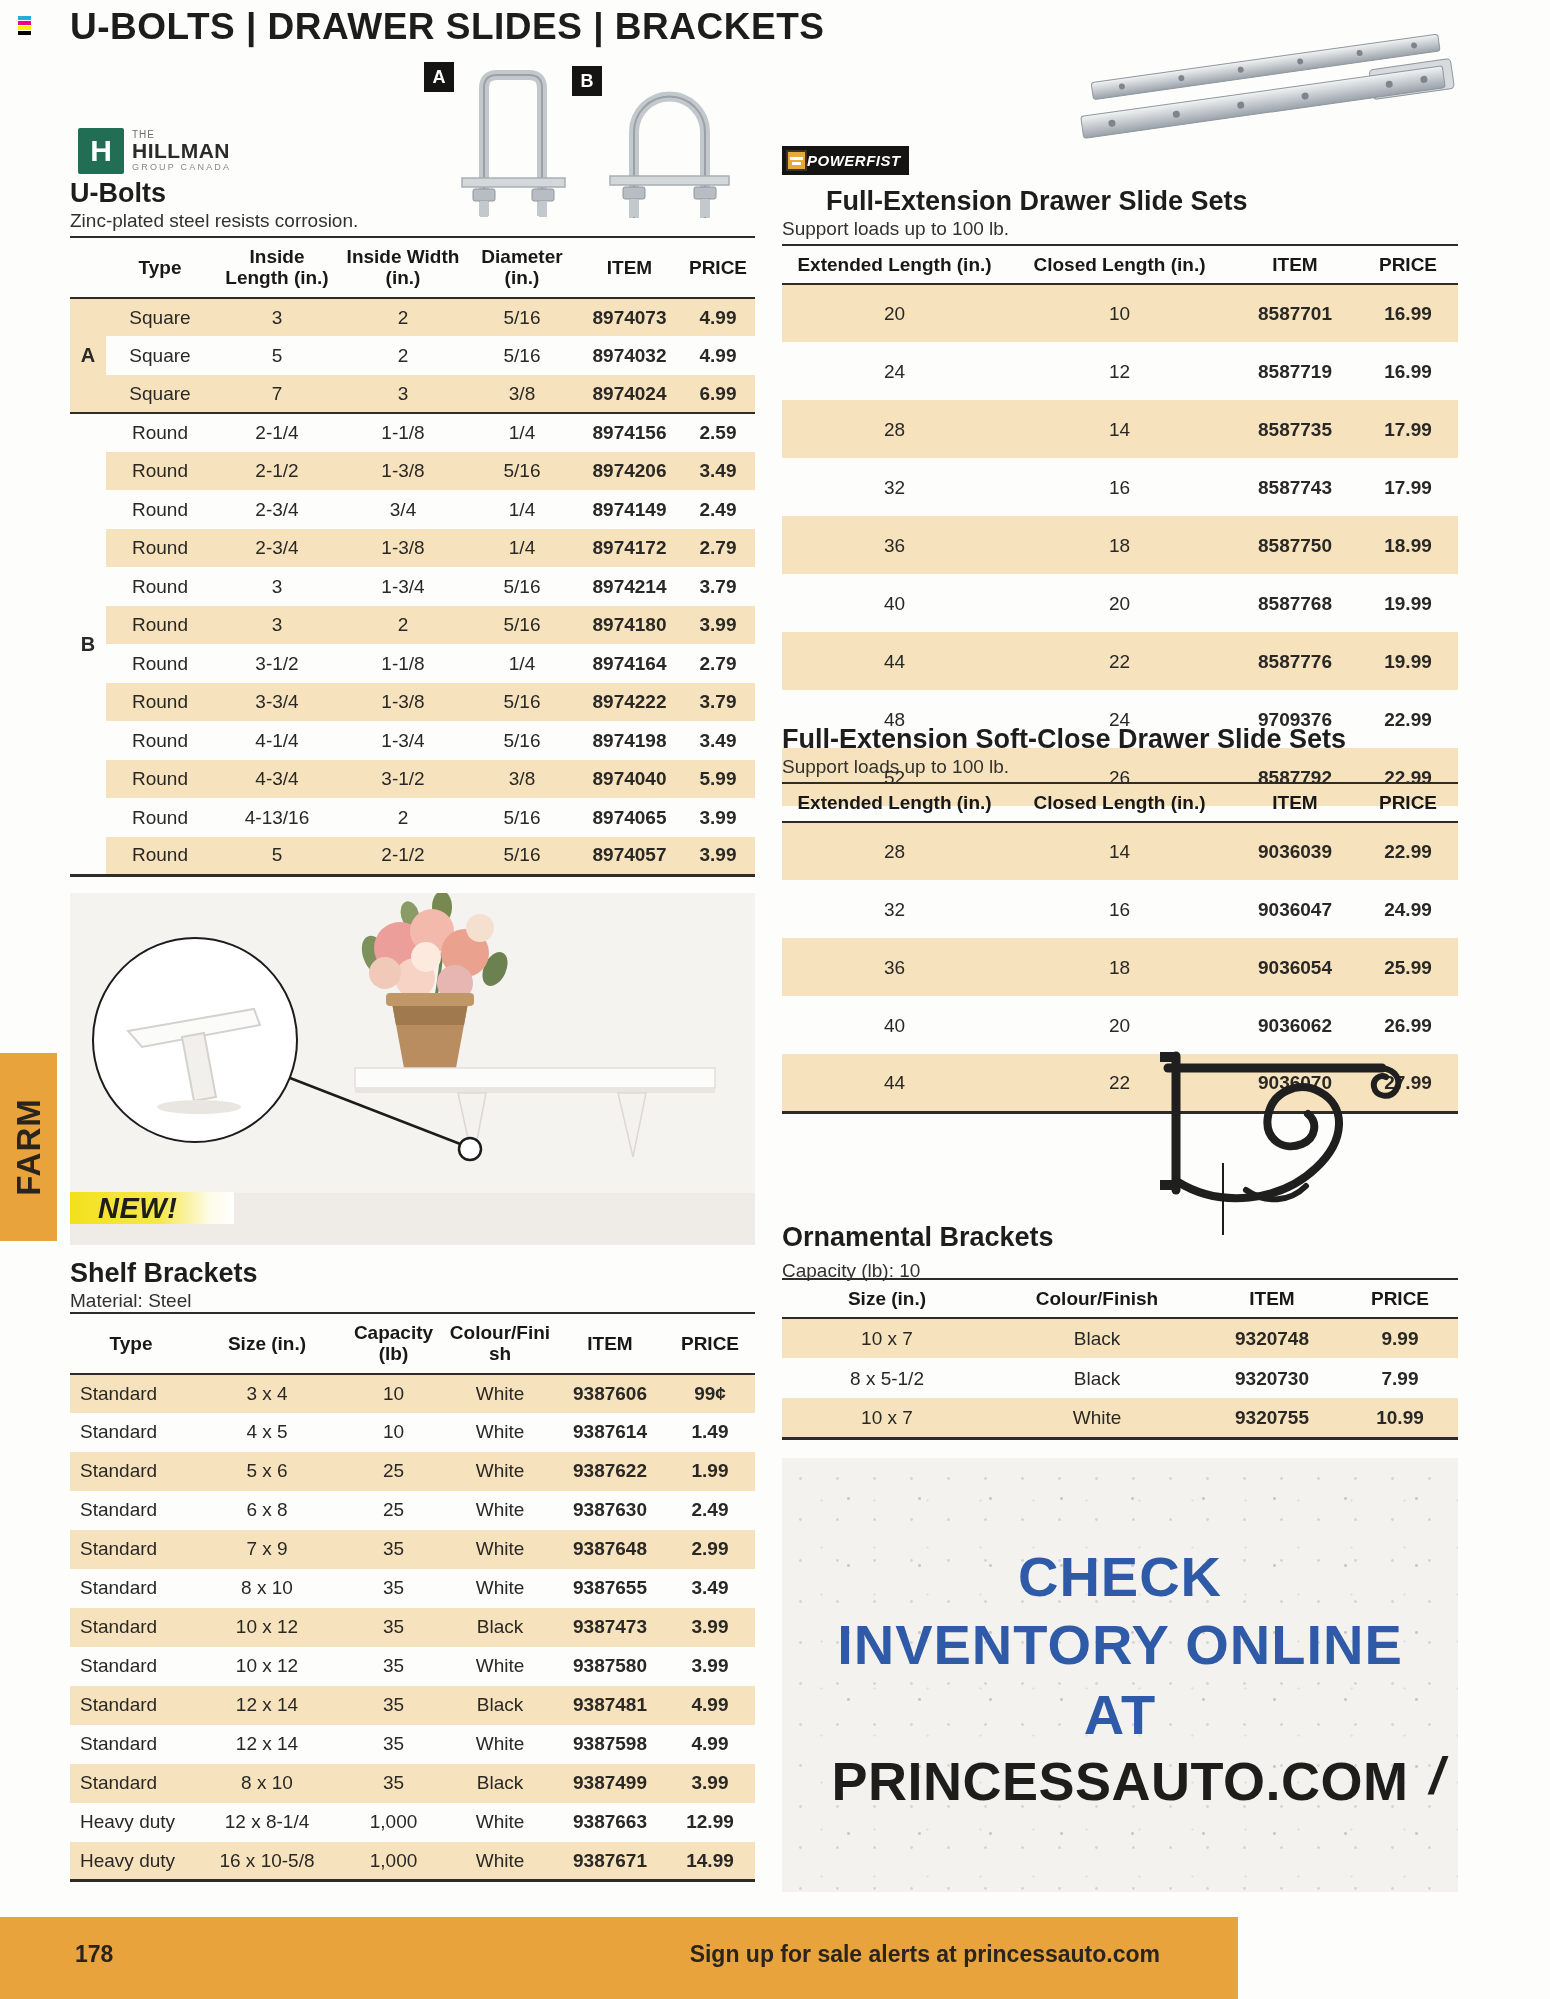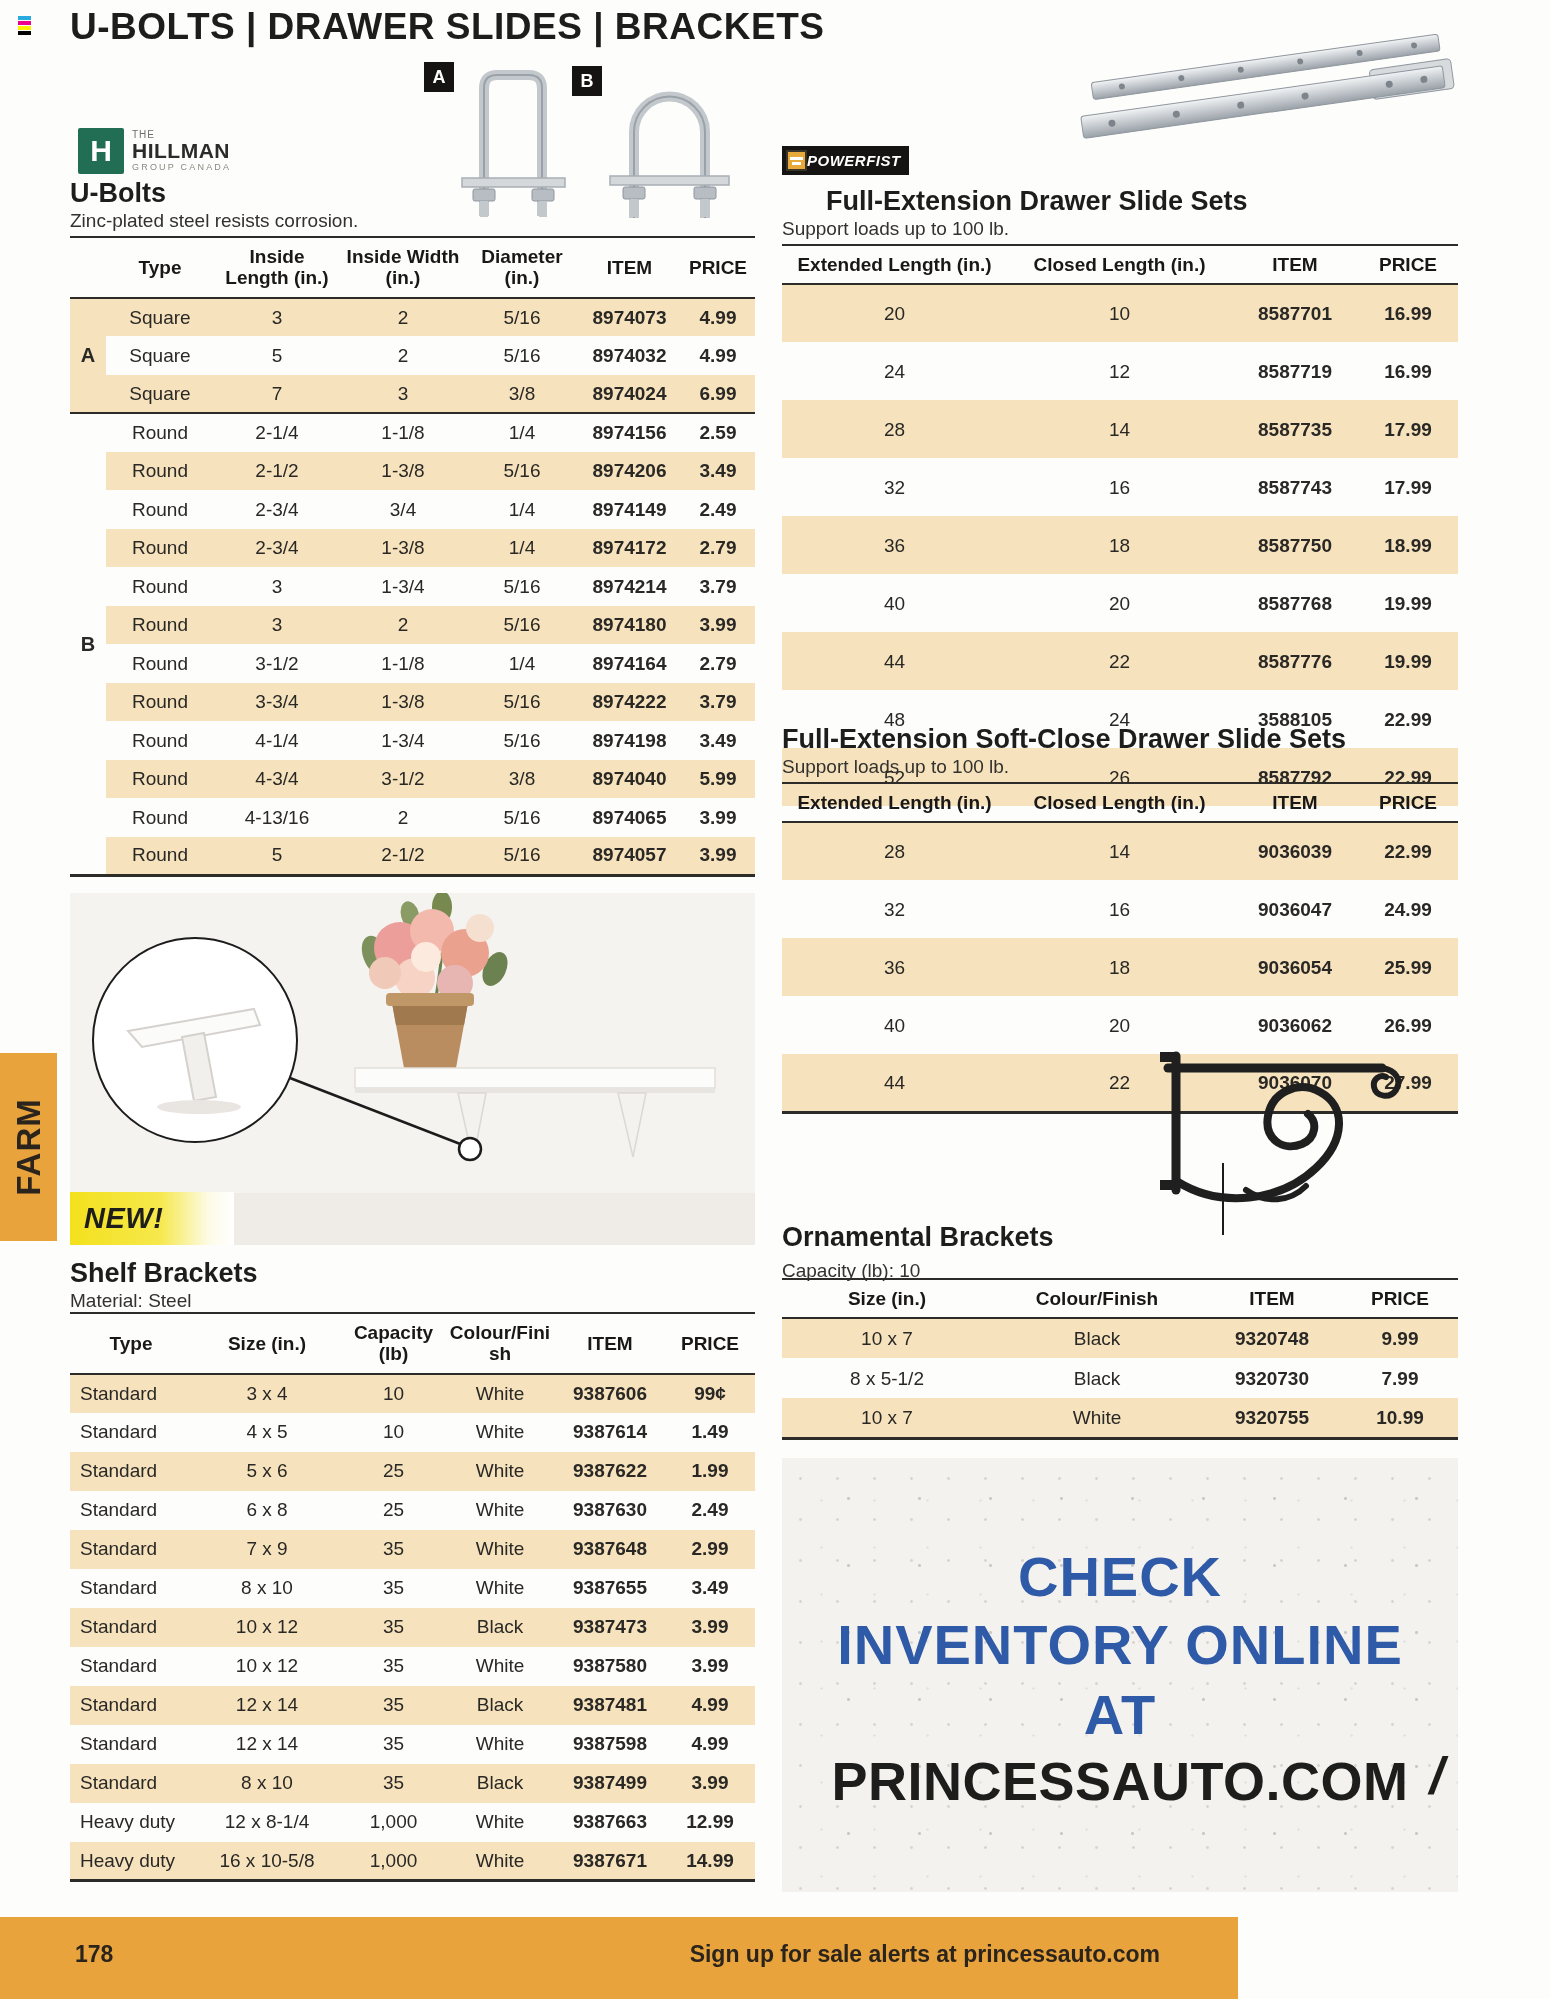--- a/index.html
+++ b/index.html
@@ -61,23 +61,23 @@
   .t-ubolts{left:70px;top:236px;width:685px;}
   .t-slides{left:782px;top:244px;width:676px;}
   .t-soft{left:782px;top:782px;width:676px;}
   .t-orn{left:782px;top:1278px;width:676px;}
   .t-shelf{left:70px;top:1312px;width:685px;}
 
   
   .shelf-photo{left:70px;top:893px;width:685px;height:352px;background:#f5f3f0;}
   .circle-inset{position:absolute;left:22px;top:44px;width:206px;height:206px;border-radius:50%;
     background:#fff;border:2.5px solid #1c1c1c;}
-  .new-badge{left:70px;top:1192px;width:164px;height:53px;
+  .new-badge{left:70px;top:1192px;width:164px;height:32px;
     background:linear-gradient(90deg,#f3e11c 0%,#f6e84d 55%,#fdfbe8 85%,#ffffff 100%);
-    display:flex;align-items:center;padding-left:14px;
+    display:flex;align-items:center;padding-left:28px;
     font-size:29px;font-weight:bold;font-style:italic;color:#1d1d1b;letter-spacing:.5px;}
 
   
   .farm-tab{left:0;top:1053px;width:57px;height:188px;background:var(--gold);display:flex;align-items:center;justify-content:center;}
   .farm-tab span{transform:rotate(-90deg);font-size:33px;font-weight:bold;color:#2a241c;letter-spacing:1px;}
 
   
   .orn-line{left:1222px;top:1163px;width:2px;height:72px;background:#1c1c1c;}
 
   
@@ -564,21 +564,21 @@
         </tr>
         <tr>
           <td class="col-extended">44</td>
           <td class="col-closed">22</td>
           <td class="col-item">8587776</td>
           <td class="col-price">19.99</td>
         </tr>
         <tr>
           <td class="col-extended">48</td>
           <td class="col-closed">24</td>
-          <td class="col-item">3588105</td>
+          <td class="col-item">9709376</td>
           <td class="col-price">22.99</td>
         </tr>
         <tr>
           <td class="col-extended">52</td>
           <td class="col-closed">26</td>
           <td class="col-item">8587792</td>
           <td class="col-price">22.99</td>
         </tr>
         <tr>
           <td class="col-extended">56</td>

